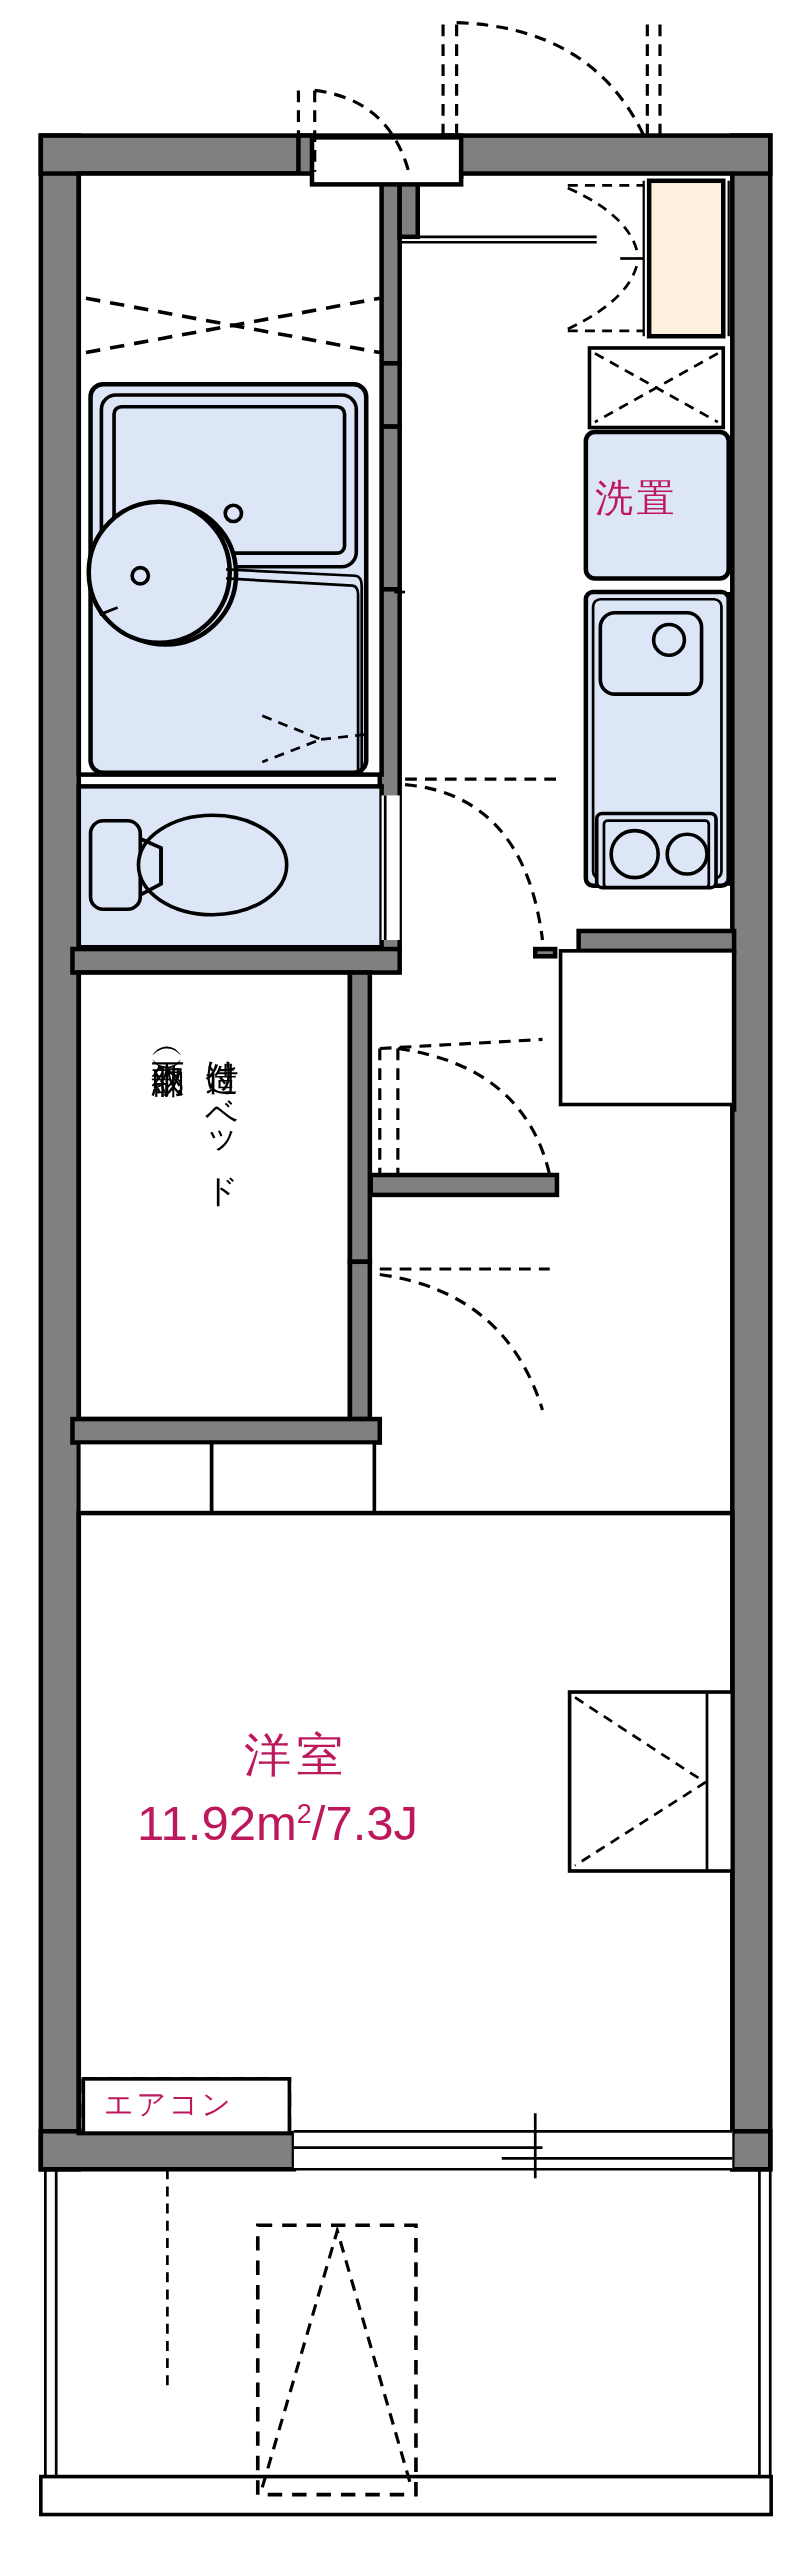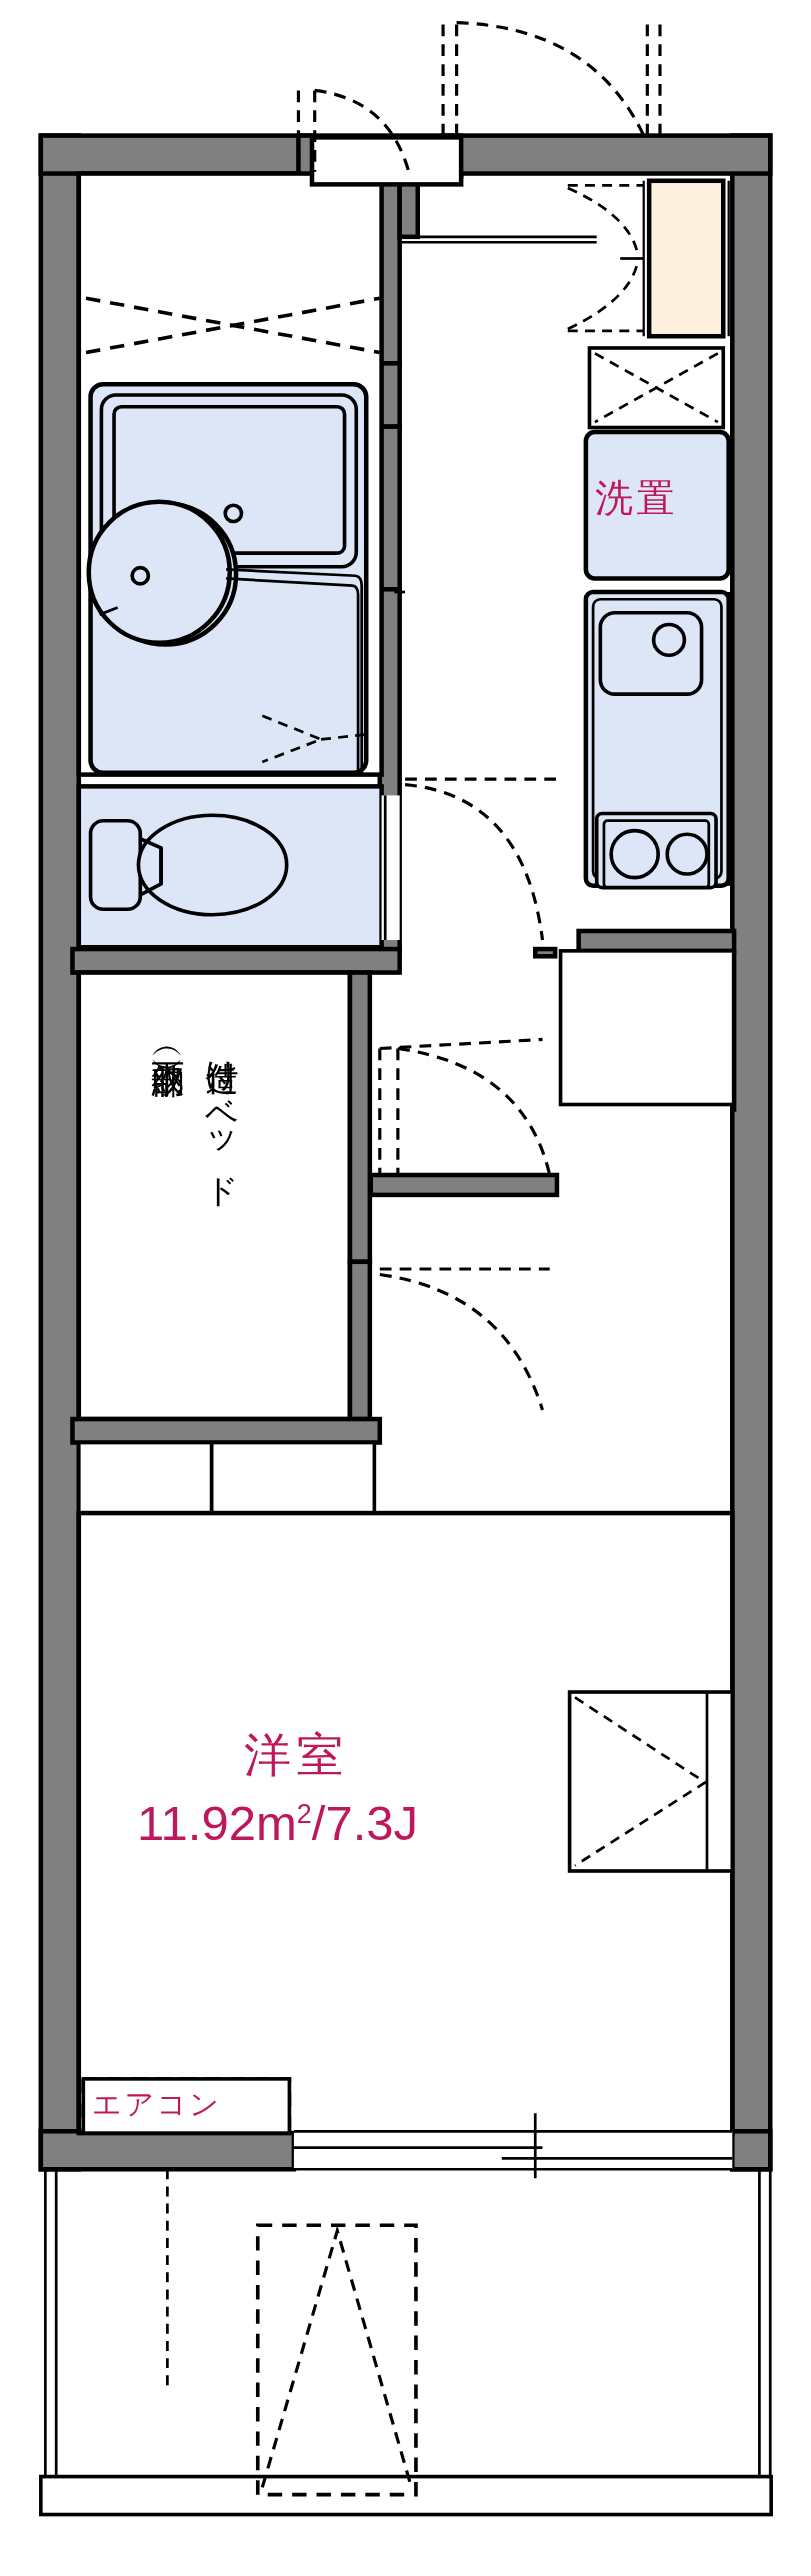--- a/index.html
+++ b/index.html
@@ -320,16 +320,16 @@
   <div class="lbl wash-label" style="left:595px; top:479px;">洗置</div>
 
   <div class="lbl-vert bed-label" style="left:206px; top:1036px; height:325px;">造付けベッド</div>
 
   <div class="lbl-vert bed-label" style="left:152px; top:1036px; height:343px;">（下部収納）</div>
 
   <div class="lbl room-name" style="left:244px; top:1731px;">洋室</div>
 
   <div class="lbl room-area" style="left:137px; top:1799px;"><span>11.92m</span><sup class="sq">2</sup><span>/7.3J</span></div>
 
-  <div class="lbl ac-label" style="left:92px; top:2090px;text-align:right;">エアコン</div>
+  <div class="lbl ac-label" style="left:104px; top:2090px;text-align:right;">エアコン</div>
 
 </div>
 
 
 </body></html>

